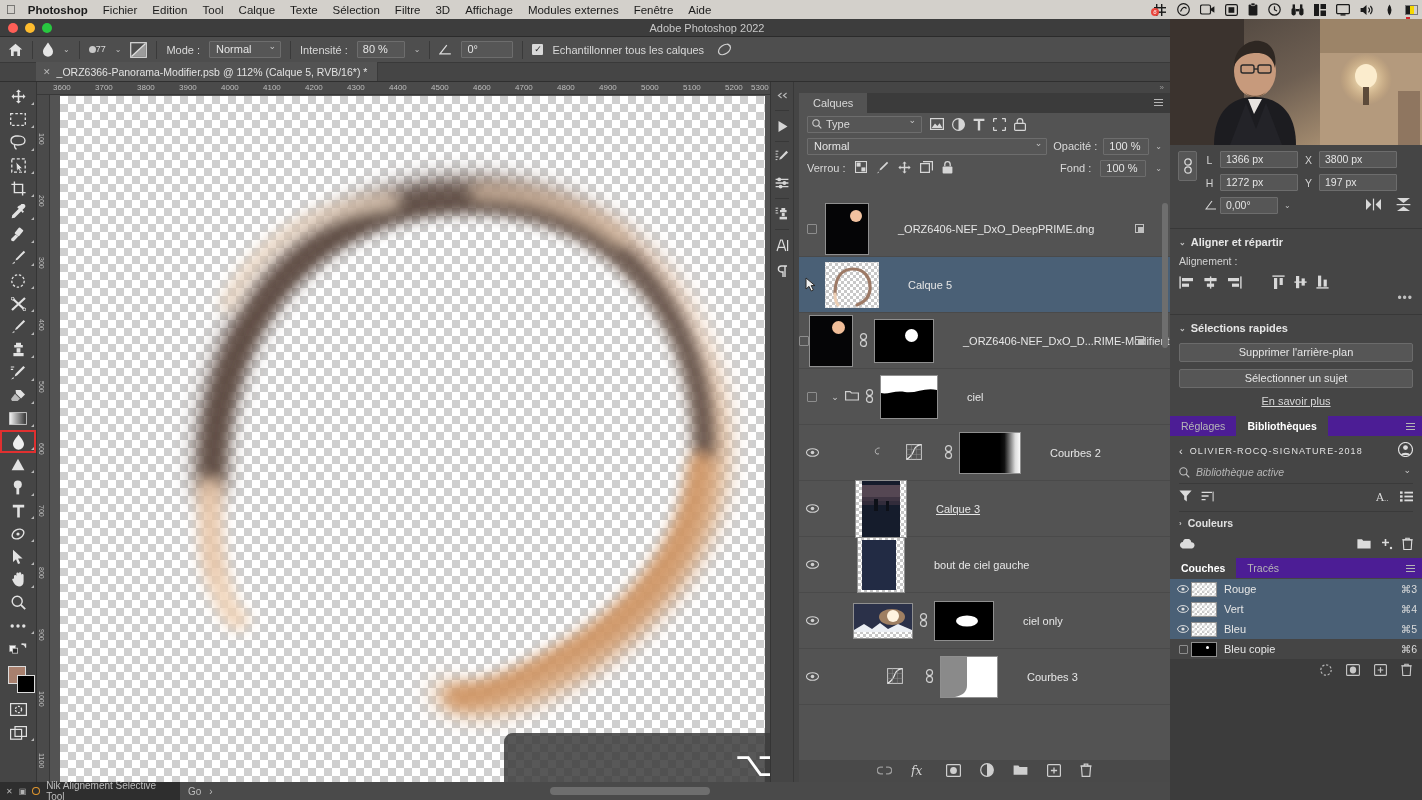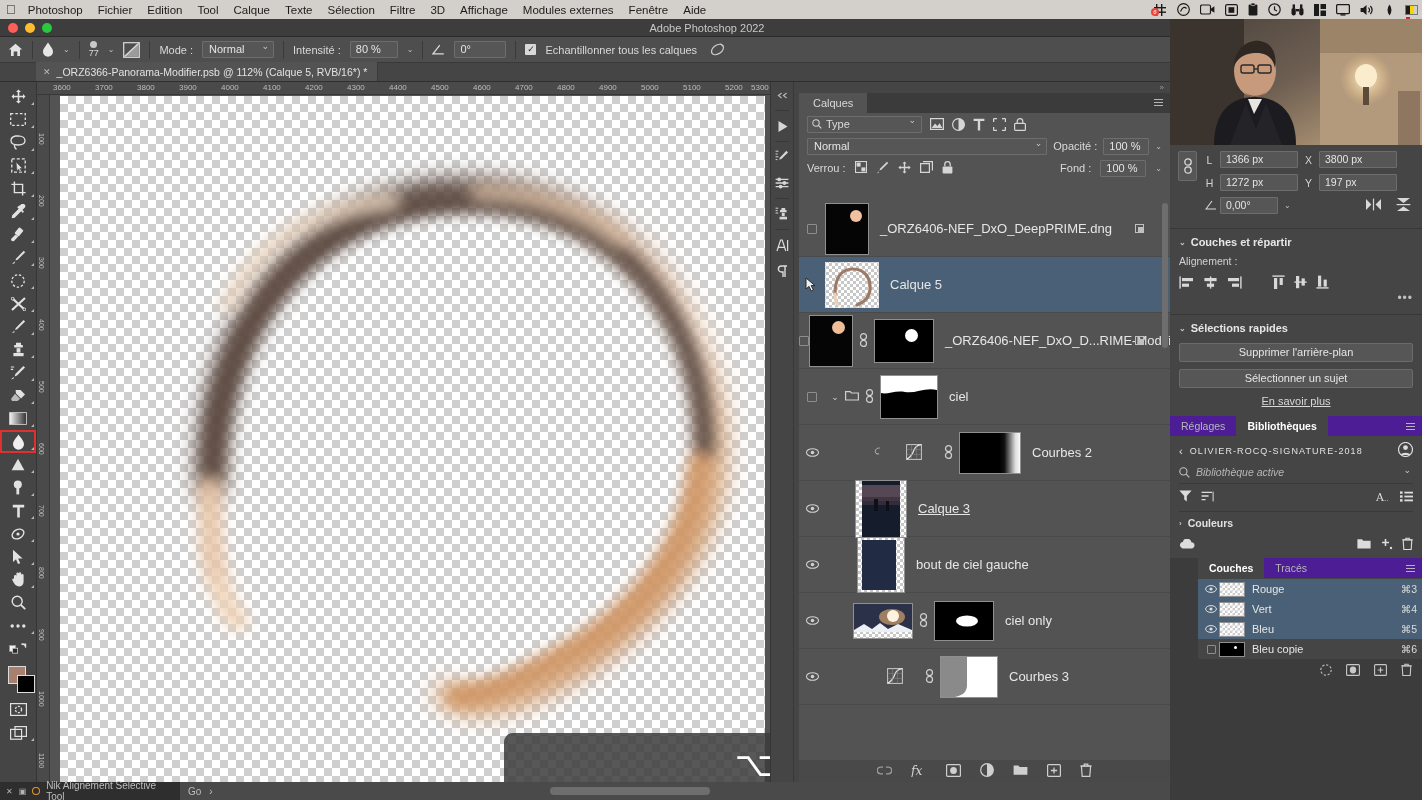--- a/index.html
+++ b/index.html
@@ -12,21 +12,21 @@
   .app { position:relative; width:1422px; height:800px; }
 
   
   .macbar {
     position:absolute; left:0; top:0; width:1422px; height:19px;
     background:#d3d0cb; color:#1b1b1b; display:flex; align-items:center;
     font-size:11.5px; padding-left:6px;
   }
   .macbar .apple { font-size:13px; margin-right:12px; line-height:1; }
   .macbar .mitem { margin-right:15px; white-space:nowrap; }
-  .macbar .mitem.bold { font-weight:normal; }
+  .macbar .mitem.bold { font-weight:bold; }
   .macbar .right { position:absolute; right:4px; top:0; height:19px; display:flex; align-items:center; }
   .macbar .right .si { margin-left:10px; font-size:11px; line-height:1; display:inline-flex; align-items:center; }
   .flagbe { display:inline-block; width:13px; height:10px; border:0.5px solid #777;}
   .flagbe i { display:inline-block; width:4.1px; height:100%; vertical-align:top; }
   .badge { position:relative; }
   .badge .dot {
     position:absolute; left:-3px; top:4px; width:8px; height:8px; border-radius:50%;
     background:#e8453c; color:#fff; font-size:6px; line-height:8px; text-align:center;
   }
 
@@ -40,21 +40,21 @@
   .traffic { position:absolute; left:8px; top:4px; display:flex; gap:7px; }
   .traffic i { width:10px; height:10px; border-radius:50%; display:block; }
 
   
   .optbar {
     height:26px; background:#4e4e4e; display:flex; align-items:center;
     padding:0 8px; gap:9px; border-bottom:1px solid #393939;
   }
   .optbar .sep { width:1px; height:18px; background:#3a3a3a; }
   .ico { display:inline-flex; align-items:center; justify-content:center; color:#dcdcdc; }
-  .brushnum { display:flex; flex-direction:column; align-items:center; line-height:1; }
+  .brushnum { display:flex; flex-direction:row; align-items:center; line-height:1; }
   .brushnum .dot { width:7px;height:7px;border-radius:50%;background:#c9c9c9;margin-bottom:1px; }
   .brushnum .n { font-size:9px; color:#dcdcdc; }
   .caret { font-size:8px; color:#c0c0c0; }
   .lbl { color:#d9d9d9; font-size:11px; white-space:nowrap; }
   .field {
     background:#565656; border:1px solid #6d6d6d; color:#e4e4e4; font-size:11px;
     height:17px; line-height:15px; padding:0 5px; border-radius:1px; display:inline-block;
   }
   .selbox {
     background:#565656; border:1px solid #6d6d6d; color:#e4e4e4; font-size:11px;
@@ -153,21 +153,21 @@
   .lrow .eye { width:26px; display:flex; align-items:center; justify-content:center; }
   .lrow .eyebox { width:10px;height:10px; border:1px solid #8d8d8d; border-radius:1px; }
   .lrow .indent { width:20px; display:flex; align-items:center; justify-content:center; gap:2px; color:#cfcfcf; font-size:9px;}
   .thumb { border:1px solid #8f8f8f; background:#000; flex:0 0 auto; }
   .thumbck {
     background-image:
       linear-gradient(45deg,#c8c8c8 25%, transparent 25%, transparent 75%, #c8c8c8 75%),
       linear-gradient(45deg,#c8c8c8 25%, transparent 25%, transparent 75%, #c8c8c8 75%);
     background-size:6px 6px; background-position:0 0,3px 3px; background-color:#fff;
   }
-  .lname { font-size:13px; color:#e6e6e6; margin-left:11px; white-space:nowrap; }
+  .lname { font-size:11px; color:#e6e6e6; margin-left:29px; white-space:nowrap; }
   .lname.ul { text-decoration:underline; }
   .linkic { margin:0 6px; color:#cfcfcf; font-size:11px; }
   .smarto { position:absolute; right:24px; width:9px;height:9px;border:1px solid #c0c0c0; }
   .smarto:after { content:""; position:absolute; left:2px; top:2px; width:5px;height:5px;background:#c0c0c0; }
 
   .lpFooter { position:absolute; left:0; right:0; bottom:0; height:22px; background:#494949;
     display:flex; align-items:center; justify-content:center; gap:19px; color:#c9c9c9; }
   .scrollbarV { position:absolute; right:2px; top:90px; bottom:24px; width:6px; }
   .scrollbarV .thumbb { position:absolute; top:0; width:6px; height:145px; background:#6e6e6e; border-radius:3px; }
 
@@ -203,21 +203,21 @@
   .libsearch { display:flex; align-items:center; gap:6px; margin-top:7px; padding-bottom:5px;
     border-bottom:1px solid #3a3a3a; font-size:10.5px; color:#b6b6b6; font-style:italic; position:relative; }
   .libsearch .cv { position:absolute; right:2px; top:-1px; font-size:9px; color:#c8c8c8; font-style:normal; }
   .libtools { display:flex; align-items:center; gap:9px; padding:6px 0 7px; color:#d6d6d6; }
   .libtools .sp { flex:1 1 auto; }
   .libsect { display:flex; align-items:center; gap:6px; font-size:10.5px; color:#e0e0e0;
     border-top:1px solid #3a3a3a; padding:5px 0 4px; font-weight:bold; }
   .libfoot { display:flex; align-items:center; gap:9px; padding:4px 0 6px; color:#d0d0d0; }
   .libfoot .sp { flex:1 1 auto; }
 
-  .chpanel { background:#3c3c3c;padding-left:28px; }
+  .chpanel { background:#3c3c3c; }
   .chrow { display:flex; align-items:center; height:20px; padding:0 5px; font-size:11px; color:#e6e6e6; }
   .chrow.sel { background:#4a6076; }
   .chrow .eye { width:16px; display:flex;align-items:center;justify-content:center; }
   .chrow .eyebox { width:9px;height:9px;border:1px solid #8d8d8d;border-radius:1px; }
   .chthumb { width:26px;height:15px;border:1px solid #8f8f8f; margin-right:7px; }
   .chthumb.ck {
     background-image:
       linear-gradient(45deg,#c8c8c8 25%, transparent 25%, transparent 75%, #c8c8c8 75%),
       linear-gradient(45deg,#c8c8c8 25%, transparent 25%, transparent 75%, #c8c8c8 75%);
     background-size:5px 5px; background-position:0 0,2.5px 2.5px; background-color:#fff;
@@ -1175,21 +1175,21 @@
                 </svg>
             </span>
           </div>
         </div>
       </div>
     </div>
 
     <div class="sect">
       <div class="secthead">
         <span class="arrowr">⌄</span>
-        <span>Couches et répartir</span>
+        <span>Aligner et répartir</span>
       </div>
       <div class="subt">Alignement :</div>
       <div class="alignrow">
         <span>
           <svg width="15" height="13" viewBox="0 0 15 13">
               <rect x="0.4" y="0.4" width="1.4" height="12.2" fill="#d8d8d8"></rect>
               <rect x="3" y="2" width="11" height="3.2" fill="#d8d8d8"></rect>
               <rect x="3" y="7.6" width="7" height="3.2" fill="#d8d8d8"></rect>
             </svg>
         </span>

